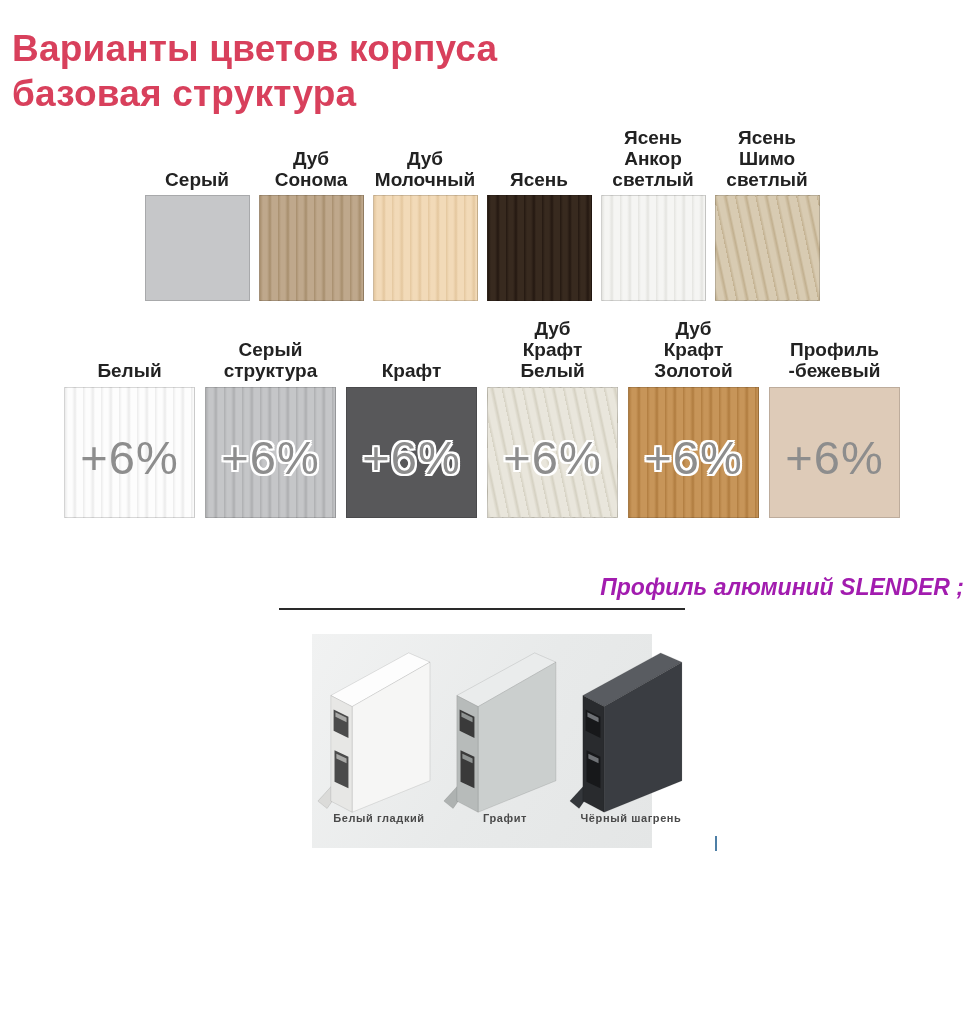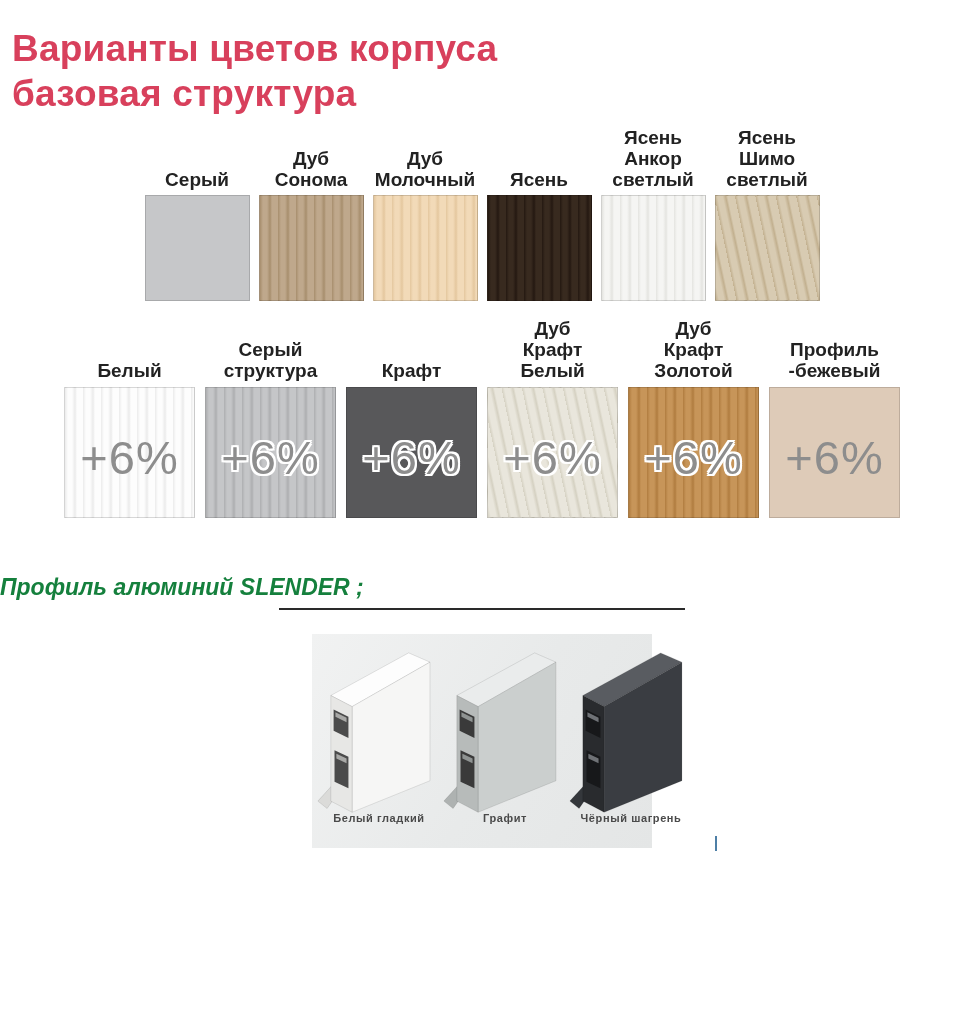--- a/index.html
+++ b/index.html
@@ -53,22 +53,22 @@
     position:absolute;left:50%;top:53%;transform:translate(-50%,-50%);
     font-size:47px;font-weight:400;color:#8d8d8d;letter-spacing:1px;
   }
   .badge.outline{
     text-shadow:-2px -2px 0 #fff,-2px 0 0 #fff,-2px 2px 0 #fff,
                  0 -2px 0 #fff,0 2px 0 #fff,
                  2px -2px 0 #fff,2px 0 0 #fff,2px 2px 0 #fff;
   }
   
   .ptext{
-    margin-top:56px;text-align:left;
-    font-size:23px;line-height:27px;font-weight:700;font-style:italic;color:#15803d;
+    margin-top:56px;text-align:right;
+    font-size:23px;line-height:27px;font-weight:700;font-style:italic;color:#a21caf;
   }
   .pline{
     width:406px;margin:7px auto 0;border:none;border-top:2px solid #2a2a2a;
   }
   .photo{
     position:relative;width:340px;height:214px;margin:24px auto 0;
     background:linear-gradient(120deg,#f1f2f2 0%,#e8eaea 55%,#e4e6e6 100%);
     display:flex;justify-content:space-between;padding:0 4px;box-sizing:border-box;
   }
   .pfig{display:flex;flex-direction:column;align-items:center;width:132px;}

